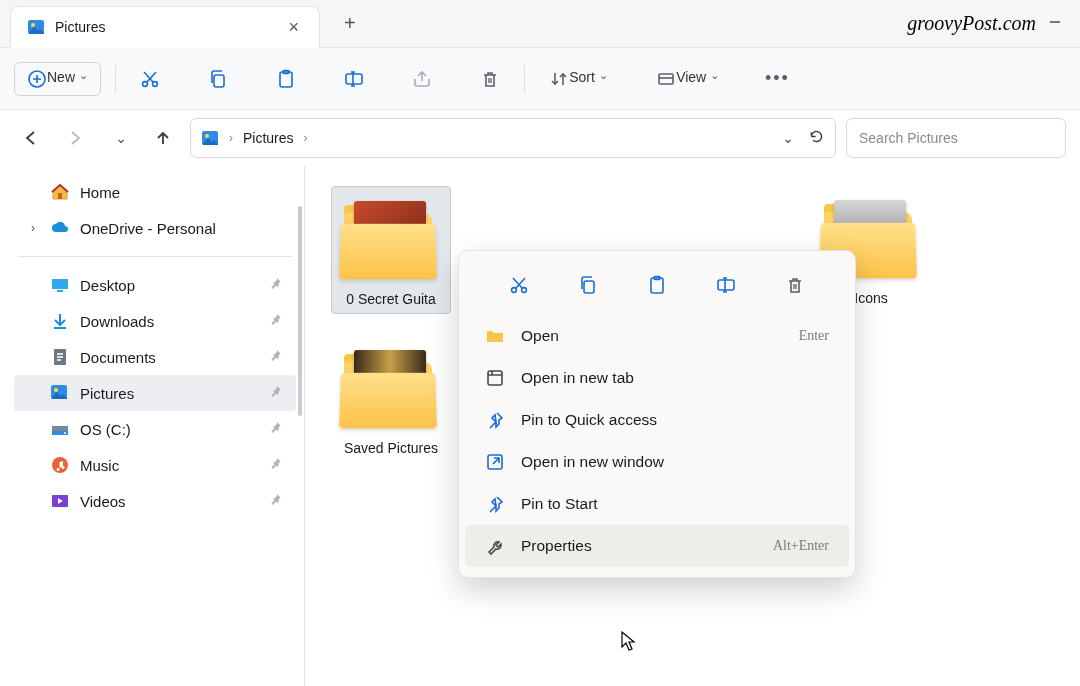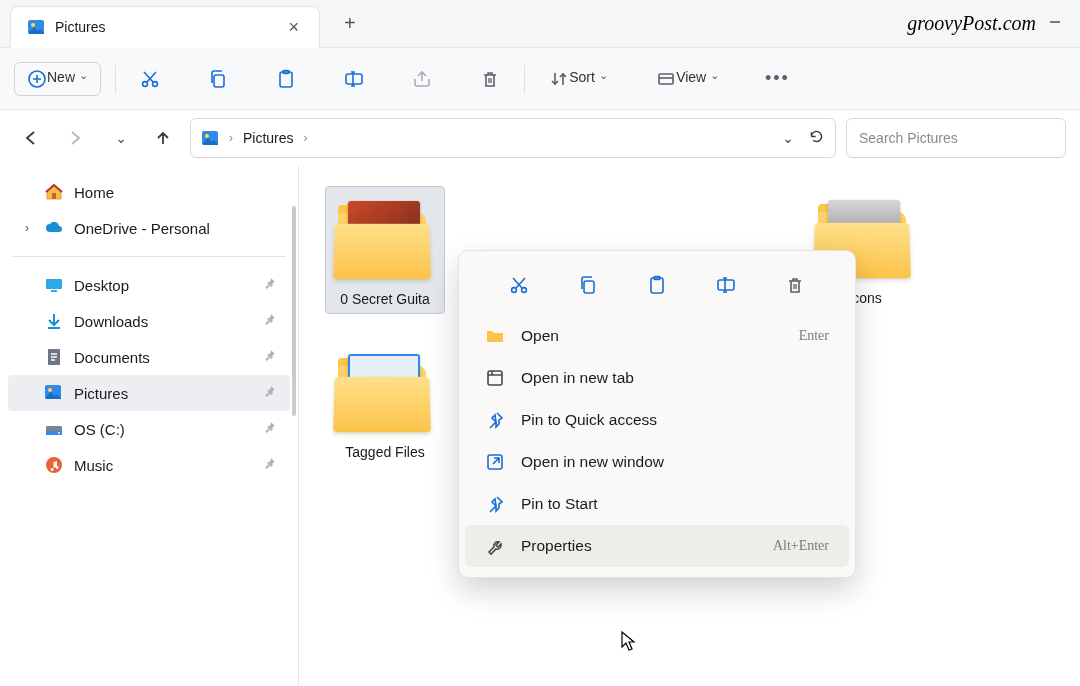--- a/index.html
+++ b/index.html
@@ -34,21 +34,21 @@
   .addrbar { flex: 1; display: flex; align-items: center; border: 1px solid #d6d8dc; border-radius: 6px; height: 40px; padding: 0 10px; gap: 10px; }
   .addr-icon { width: 18px; height: 18px; }
   .addr-sep { color: #888; font-size: 12px; }
   .addr-seg { font-size: 14px; }
   .addr-right { margin-left: auto; display: flex; gap: 14px; align-items: center; color: #4a4a4a; }
   .searchbar { width: 220px; border: 1px solid #d6d8dc; border-radius: 6px; height: 40px; display: flex; align-items: center; padding: 0 12px; }
   .searchbar input { border: none; outline: none; width: 100%; font-size: 14px; color: #333; background: transparent; }
   .searchbar input::placeholder { color: #8a8a8a; }
   
   
-  .body-split { display: flex; height: calc(686px - 48px - 62px - 56px); }
+  .body-split { display: flex; height: calc(686px - 48px - 62px - 56px); padding-left: 6px; }
   .sidebar { width: 298px; padding: 8px 8px; overflow: hidden; position: relative; }
   .side-item { display: flex; align-items: center; gap: 10px; padding: 8px 12px; border-radius: 4px; cursor: pointer; font-size: 15px; }
   .side-item.selected { background: #eceef2; }
   .side-item .expand { width: 14px; text-align: center; color: #555; font-size: 12px; }
   .side-item .pin { margin-left: auto; color: #b0b0b0; font-size: 13px; }
   .side-icon { width: 20px; height: 20px; display: inline-flex; align-items: center; justify-content: center; }
   .side-sep { height: 1px; background: #e4e4e4; margin: 10px 4px; }
   .side-scrollbar { position: absolute; right: 2px; top: 40px; width: 4px; height: 210px; background: #c8cacf; border-radius: 3px; }
   .content-divider { width: 1px; background: #e4e4e4; }
   
@@ -407,20 +407,32 @@
       <span class="side-icon">
           <svg width="20" height="20" viewBox="0 0 20 20">
             <use href="#music-icon"></use>
           </svg>
         </span>
       <span>Music</span>
       <span class="pin"><svg width="14" height="14" viewBox="0 0 18 18">
             <use href="#pin"></use>
           </svg></span>
     </div>
+    <div class="side-item">
+      <span class="expand"></span>
+      <span class="side-icon">
+          <svg width="20" height="20" viewBox="0 0 20 20">
+            <use href="#video-icon"></use>
+          </svg>
+        </span>
+      <span>Videos</span>
+      <span class="pin"><svg width="14" height="14" viewBox="0 0 18 18">
+            <use href="#pin"></use>
+          </svg></span>
+    </div>
     <div class="side-scrollbar"></div>
   </div>
 
   <div class="content-divider"></div>
 
   <div class="content">
     <div class="folder-item selected">
       <div class="folder-thumb">
         <div class="folder-shape">
             <div class="tab"></div>
@@ -443,20 +455,31 @@
       <div class="folder-thumb">
         <div class="folder-shape">
             <div class="tab"></div>
             <div class="back"></div>
             <div class="preview" style="background:linear-gradient(#d8d8d8,#888)"></div>
             <div class="front"></div>
           </div>
       </div>
       <div class="folder-label">Icons</div>
     </div>
+    <div class="folder-item">
+      <div class="folder-thumb">
+        <div class="folder-shape">
+            <div class="tab"></div>
+            <div class="back"></div>
+            <div class="preview" style="background:linear-gradient(90deg,#3a2a18,#c8a048,#3a2a18)"></div>
+            <div class="front"></div>
+          </div>
+      </div>
+      <div class="folder-label">Saved Pictures</div>
+    </div>
     <div class="folder-item" style="margin-top:4px">
       <div class="folder-thumb">
         <div class="folder-shape">
             <div class="tab"></div>
             <div class="back"></div>
             <div class="preview" style="background:#e8eef6;border:2px solid #2f8ae8"></div>
             <div class="front"></div>
           </div>
       </div>
       <div class="folder-label">Tagged Files</div>

